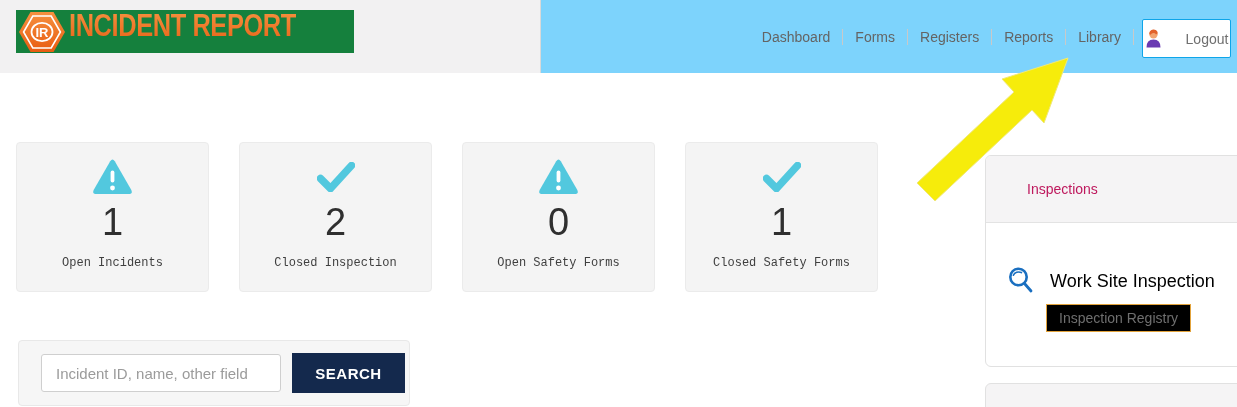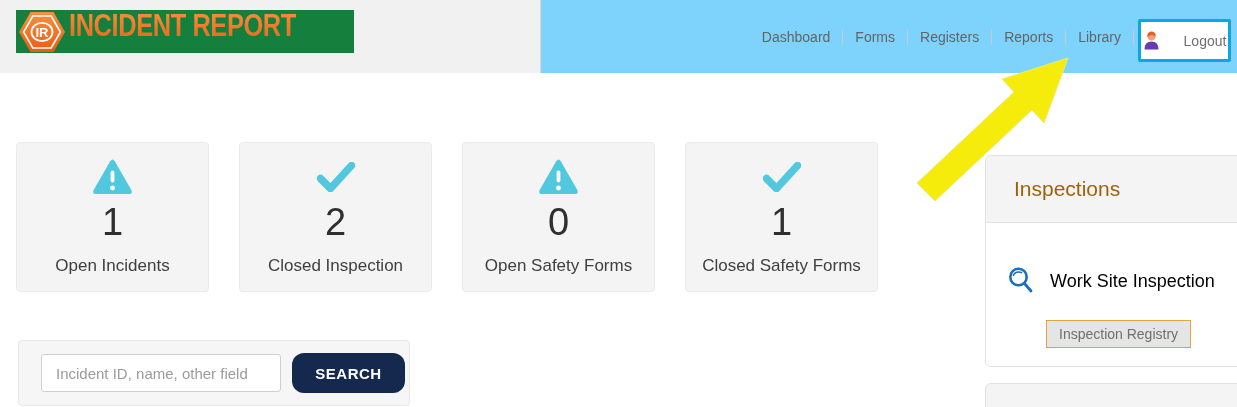--- a/index.html
+++ b/index.html
@@ -16,52 +16,52 @@
       transform:scaleX(0.82);transform-origin:left center;white-space:nowrap;
       background:linear-gradient(#f6913f,#e4560d);-webkit-background-clip:text;background-clip:text;color:transparent;
       margin-left:4px;}
 
   .nav{position:absolute;right:103px;top:0;height:73px;display:flex;align-items:center;}
   .nav-item{font-size:14px;color:#646464;padding:0 12px;cursor:pointer;white-space:nowrap;}
   .nav-sep{width:1px;height:16px;background:#c9c9c9;}
   .nav-admin-wrap{border:5px solid #f5eb0b;padding:7px 10px;margin:0 2px 0 6px;}
   .nav-admin-wrap .nav-item{padding:0;}
 
-  .logout-btn{position:absolute;right:6px;top:19px;width:87px;height:37px;background:#fff;border:3px solid #0ea5e9;
+  .logout-btn{position:absolute;right:6px;top:19px;width:87px;height:37px;background:#fff;border:1px solid #0ea5e9;
       display:flex;align-items:center;justify-content:center;gap:24px;font-size:14px;color:#6f6f6f;cursor:pointer;border-radius:2px;}
 
   
   .page-title{position:absolute;left:16px;top:80px;font-size:25px;color:#3a3a3a;font-weight:400;}
   .page-title .hl{color:#2d87c9;}
 
   
   .cards{position:absolute;left:16px;top:142px;display:flex;gap:30px;}
   .card{width:191px;height:148px;background:#f4f4f4;border:1px solid #ebebeb;border-radius:4px;
       display:flex;flex-direction:column;align-items:center;cursor:pointer;}
   .card .icon{margin-top:15px;height:38px;display:flex;align-items:center;}
   .card .num{font-size:38px;color:#2f2f2f;line-height:1;margin-top:7px;}
-  .card .lbl{font-size:17px;color:#3f3f3f;margin-top:15px;}
+  .card .lbl{font-size:12px;color:#3f3f3f;margin-top:15px;font-family:Liberation Mono, monospace;}
 
   
   .search-panel{position:absolute;left:18px;top:340px;width:390px;height:64px;background:#f6f6f6;
       border:1px solid #e8e8e8;border-radius:4px;display:flex;align-items:center;}
   .search-input{margin-left:22px;width:210px;height:36px;border:1px solid #cfcfcf;border-radius:3px;
       padding:0 14px;font-size:15px;color:#444;background:#fff;outline:none;font-family:"Liberation Sans",sans-serif;}
   .search-input::placeholder{color:#9b9b9b;}
-  .search-btn{margin-left:11px;width:113px;height:40px;background:#14294d;border:none;border-radius:12px;
+  .search-btn{margin-left:11px;width:113px;height:40px;background:#14294d;border:none;border-radius:0;
       color:#fff;font-weight:700;font-size:15px;letter-spacing:0.5px;cursor:pointer;font-family:"Liberation Sans",sans-serif;}
 
   
   .insp-panel{position:absolute;left:985px;top:155px;width:270px;height:210px;background:#fff;
       border:1px solid #e1e1e1;border-radius:6px;overflow:hidden;}
   .insp-header{height:66px;background:#f5f4f5;border-bottom:1px solid #e3e3e3;display:flex;align-items:center;}
-  .insp-title{font-size:21px;color:#a16207;margin-left:28px;}
+  .insp-title{font-size:14px;color:#be185d;margin-left:41px;}
   .insp-row{display:flex;align-items:center;margin:44px 0 0 22px;}
   .insp-link{margin-left:16px;font-size:18px;color:#000000;cursor:pointer;}
-  .insp-badge{display:inline-block;margin:25px 0 0 60px;border:1px solid #e2a33c;background:#e5e5e5;
+  .insp-badge{display:inline-block;margin:9px 0 0 60px;border:1px solid #e2a33c;background:#000000;
       padding:5px 12px;font-size:14px;color:#6f6f6f;cursor:pointer;}
   .next-panel{position:absolute;left:985px;top:383px;width:270px;height:40px;background:#f5f4f5;
       border:1px solid #e1e1e1;border-radius:6px 6px 0 0;}
 
   
   .arrow-overlay{position:absolute;left:900px;top:40px;width:180px;height:180px;z-index:50;pointer-events:none;}
 </style>
 </head>
 <body>
 

